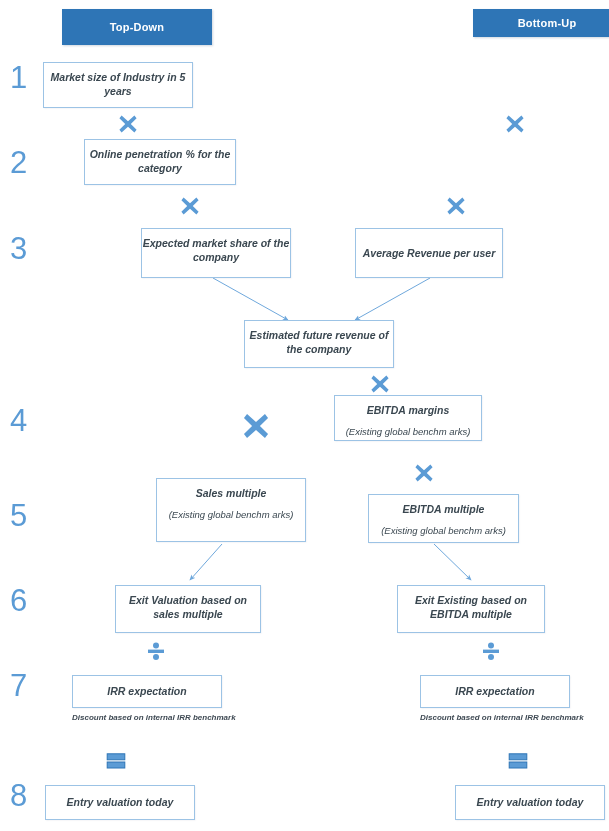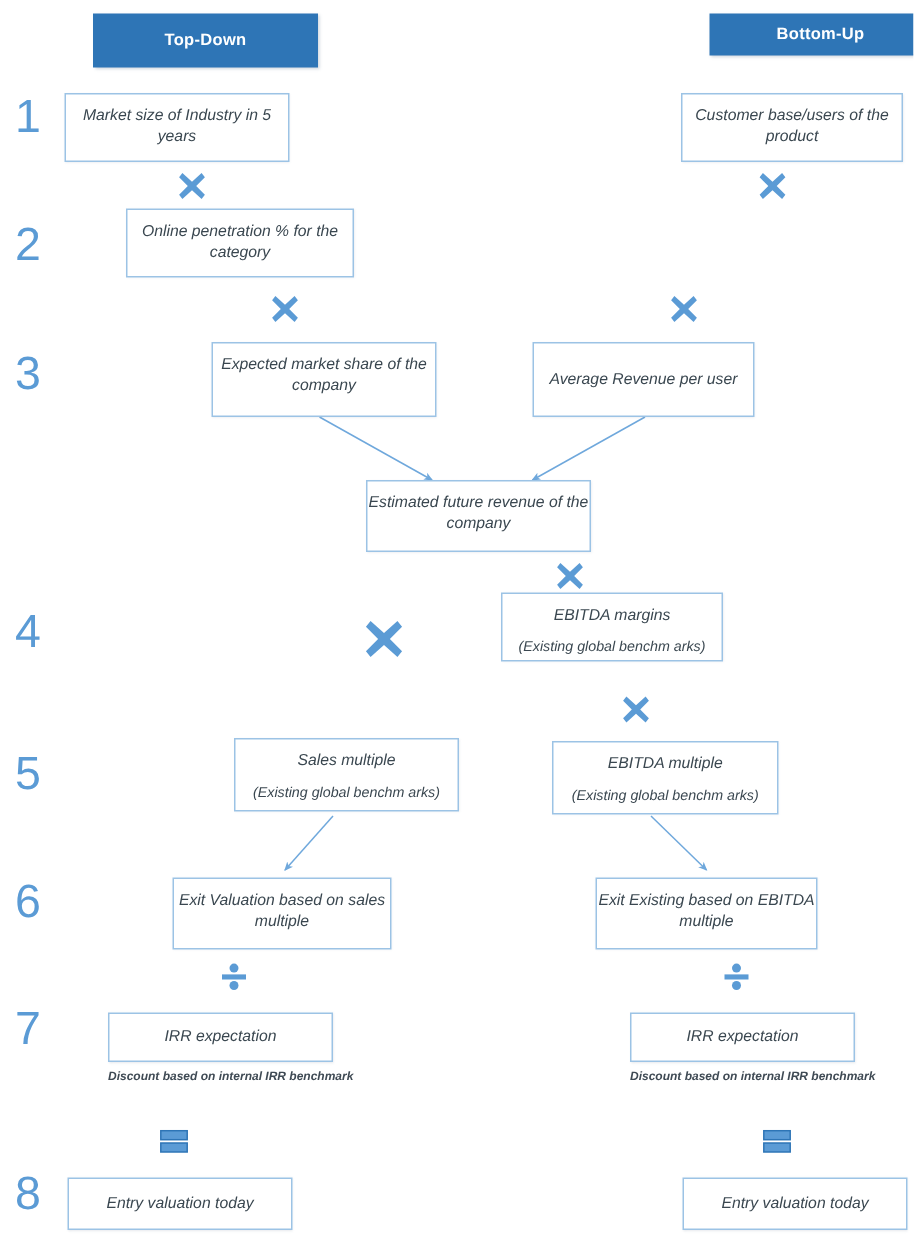--- a/index.html
+++ b/index.html
@@ -59,21 +59,21 @@
     line-height: 1.35;
     text-align: center;
     display: flex;
     flex-direction: column;
     align-items: center;
     justify-content: flex-start;
     padding-top: 7px;
     box-sizing: border-box;
     box-shadow: 0.5px 0.5px 1.5px rgba(150,165,180,0.25);
   }
-  .pbox .line1 { display: block; }
+  .pbox .line1 { display: block; font-weight: bold; }
   .pbox .line2 { display: block; margin-top: 9px; font-size: 9.5px; }
   .pbox.centered {
     justify-content: center;
     padding-top: 0;
   }
 
   
   .op {
     position: absolute;
     width: 20px;
@@ -133,23 +133,20 @@
   <div class="step-num" style="left:10px; top:233px;">3</div>
   <div class="step-num" style="left:10px; top:405px;">4</div>
   <div class="step-num" style="left:10px; top:500px;">5</div>
   <div class="step-num" style="left:10px; top:585px;">6</div>
   <div class="step-num" style="left:10px; top:670px;">7</div>
   <div class="step-num" style="left:10px; top:780px;">8</div>
 
   <div class="pbox" style="left:43px; top:62px; width:150px; height:46px;">
     <span class="line1">Market size of Industry in 5 years</span>
   </div>
-  <div class="pbox" style="left:454px; top:62px; width:148px; height:46px;">
-    <span class="line1">Customer base/users of the product</span>
-  </div>
 
   <div class="op" style="left:118px; top:114px;">
     <svg viewBox="0 0 20 20">
         <path d="M3.6 1.4 L10 7.2 L16.4 1.4 L18.6 4.2 L12.8 10 L18.6 15.8 L16.4 18.6 L10 12.8 L3.6 18.6 L1.4 15.8 L7.2 10 L1.4 4.2 Z" fill="#5B9BD5"></path>
       </svg>
   </div>
   <div class="op" style="left:505px; top:114px;">
     <svg viewBox="0 0 20 20">
         <path d="M3.6 1.4 L10 7.2 L16.4 1.4 L18.6 4.2 L12.8 10 L18.6 15.8 L16.4 18.6 L10 12.8 L3.6 18.6 L1.4 15.8 L7.2 10 L1.4 4.2 Z" fill="#5B9BD5"></path>
       </svg>
@@ -197,21 +194,21 @@
     <span class="line1">EBITDA margins</span>
     <span class="line2">(Existing global benchm arks)</span>
   </div>
 
   <div class="op" style="left:414px; top:463px;">
     <svg viewBox="0 0 20 20">
         <path d="M3.6 1.4 L10 7.2 L16.4 1.4 L18.6 4.2 L12.8 10 L18.6 15.8 L16.4 18.6 L10 12.8 L3.6 18.6 L1.4 15.8 L7.2 10 L1.4 4.2 Z" fill="#5B9BD5"></path>
       </svg>
   </div>
 
-  <div class="pbox" style="left:156px; top:492px; width:150px; height:49px;">
+  <div class="pbox" style="left:156px; top:478px; width:150px; height:64px;">
     <span class="line1">Sales multiple</span>
     <span class="line2">(Existing global benchm arks)</span>
   </div>
   <div class="pbox" style="left:368px; top:494px; width:151px; height:49px;">
     <span class="line1">EBITDA multiple</span>
     <span class="line2">(Existing global benchm arks)</span>
   </div>
 
   <div class="pbox" style="left:115px; top:585px; width:146px; height:48px;">
     <span class="line1">Exit Valuation based on sales multiple</span>

